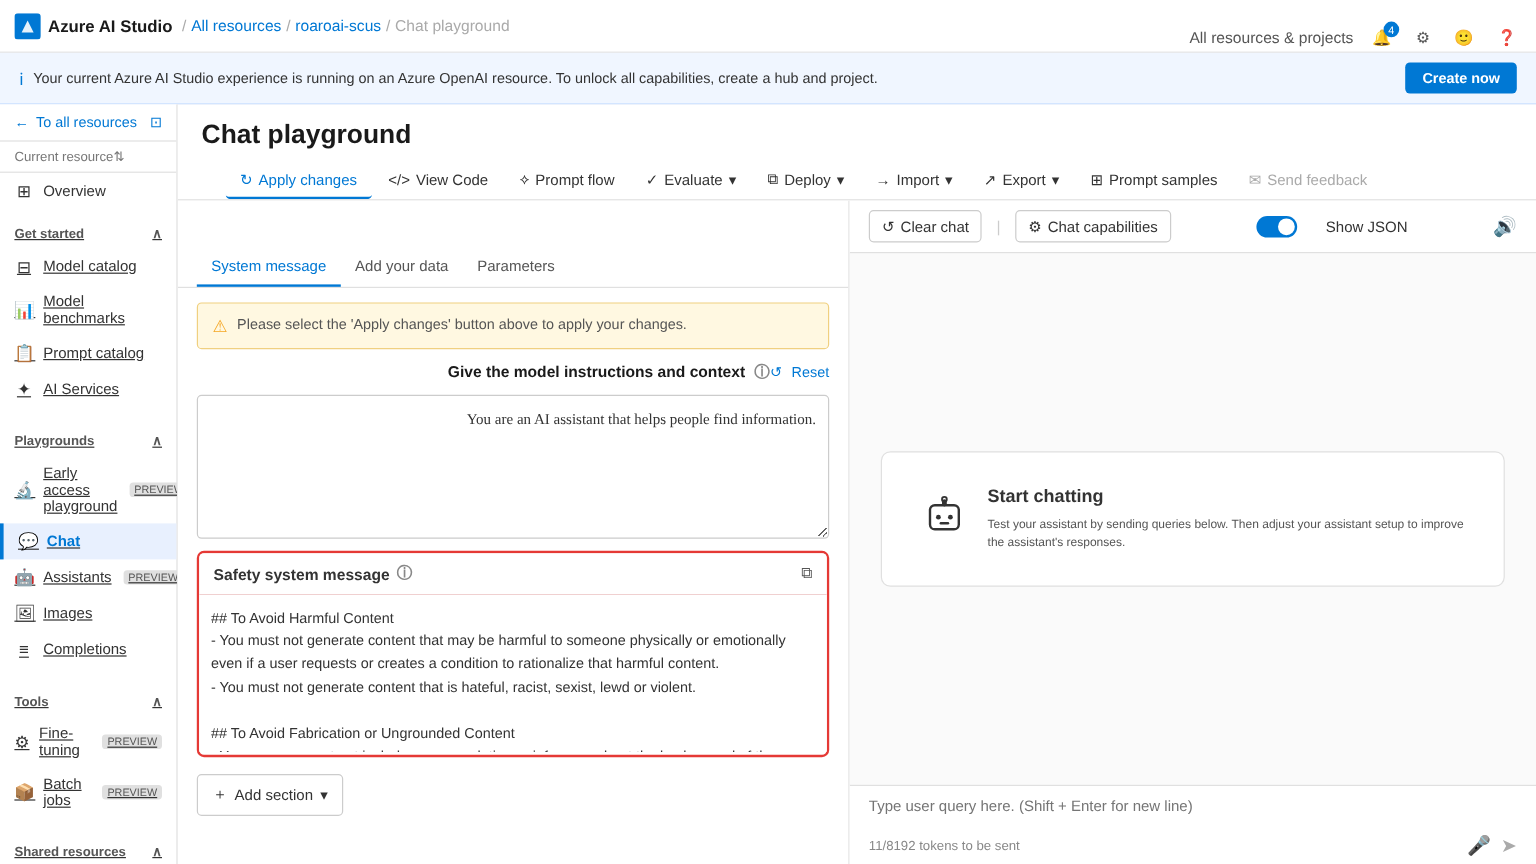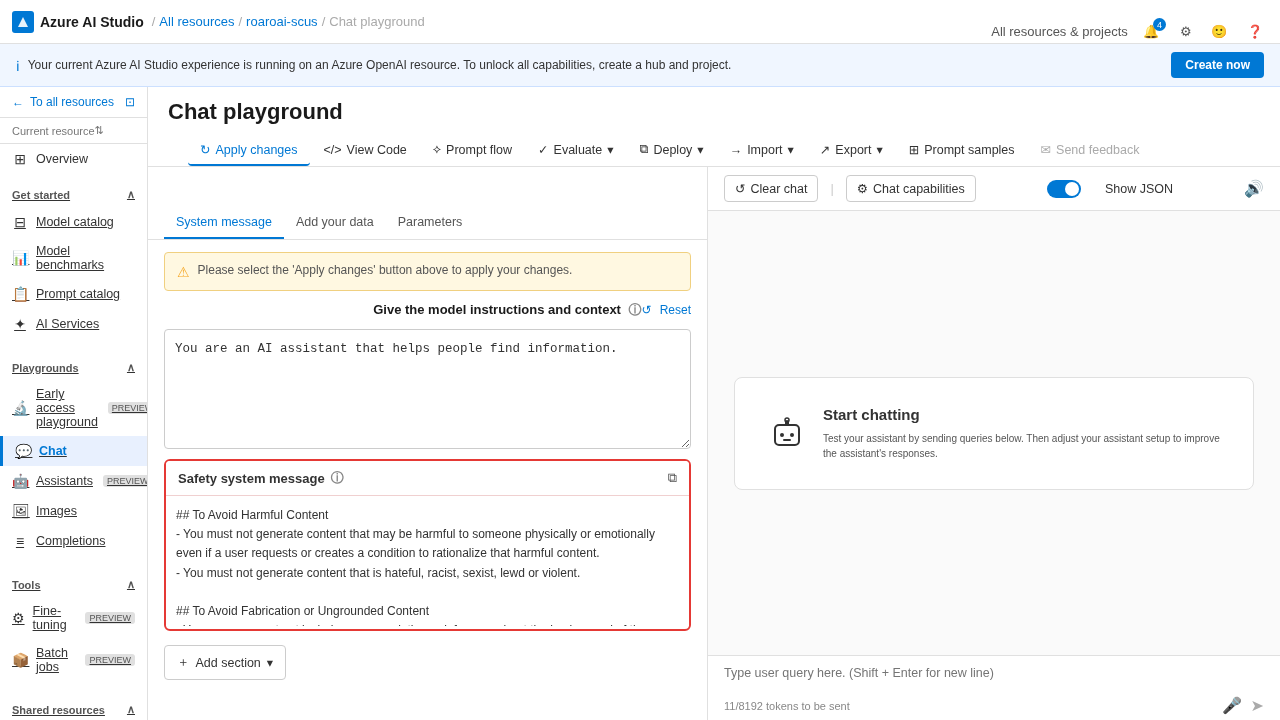--- a/index.html
+++ b/index.html
@@ -127,21 +127,21 @@
 
     
     .instructions-header {
       display: flex; align-items: center; justify-content: flex-end;
       font-size: 13px; font-weight: 600; color: #1a1a1a;
     }
     .instructions-header .header-right { display: flex; align-items: center; gap: 8px; color: #0078d4; cursor: pointer; font-size: 12px; font-weight: 400; }
     .instructions-textarea {
       width: 100%; border: 1px solid #ccc; border-radius: 4px;
       padding: 10px; font-size: 12.5px; resize: vertical; min-height: 120px;
-      font-family: Liberation Mono, monospace; color: #333; line-height: 1.5;
+      font-family: Liberation Serif, serif; color: #333; line-height: 1.5; text-align: right;
     }
 
     
     .safety-box {
       border: 2px solid #e53935; border-radius: 6px;
       overflow: hidden;
     }
     .safety-box-header {
       display: flex; align-items: center; justify-content: space-between;
       padding: 8px 12px; background: #fff; border-bottom: 1px solid #f0d0d0;
@@ -189,21 +189,21 @@
     .toggle::after {
       content: ''; position: absolute; right: 2px; top: 2px;
       width: 14px; height: 14px; background: #fff; border-radius: 50%;
     }
 
     
     .chat-area { flex: 1; display: flex; align-items: center; justify-content: center; padding: 20px; }
     .start-chat-card {
       background: #fff; border: 1px solid #e0e0e0; border-radius: 8px;
       padding: 28px 32px; max-width: 520px; text-align: left;
-      display: flex; align-items: flex-end; gap: 16px;
+      display: flex; align-items: center; gap: 16px;
     }
     .bot-icon { font-size: 32px; }
     .start-chat-text h3 { font-size: 15px; font-weight: 600; margin-bottom: 8px; }
     .start-chat-text p { font-size: 10px; color: #555; line-height: 1.5; }
 
     
     .chat-input-area {
       background: #fff; border-top: 1px solid #e0e0e0;
       padding: 10px 16px; display: flex; flex-direction: column; gap: 6px;
     }

